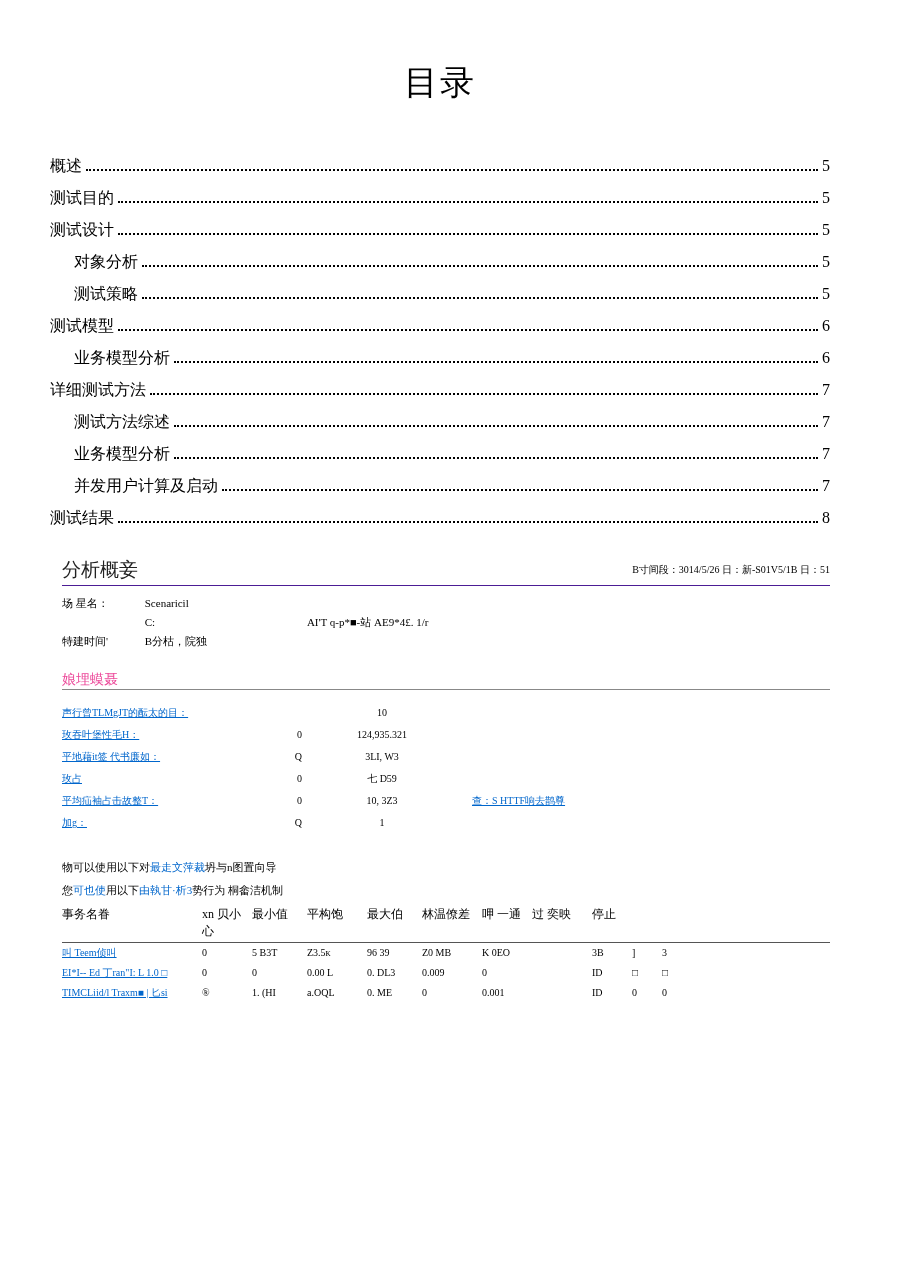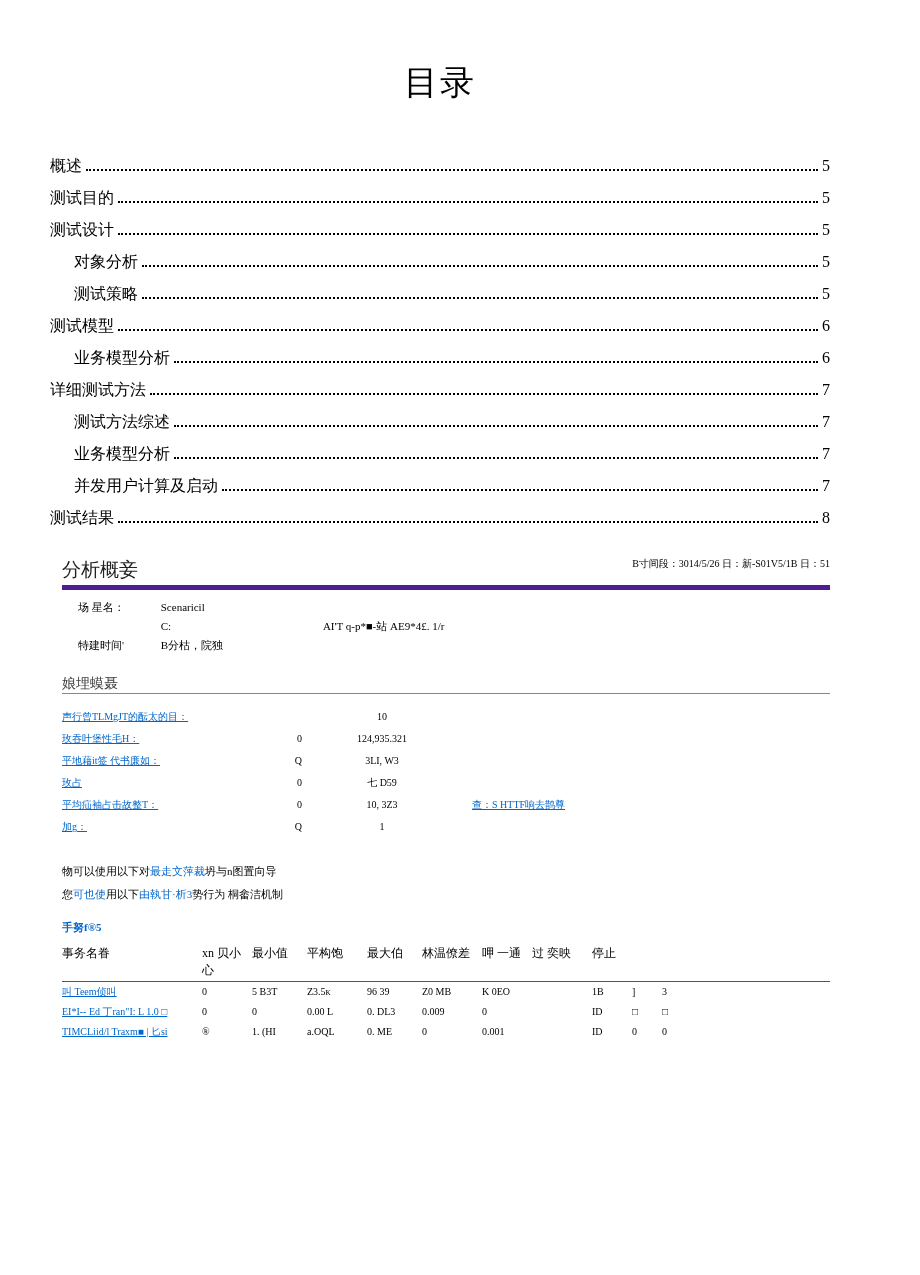--- a/index.html
+++ b/index.html
@@ -33,34 +33,34 @@
     border-bottom: 2px dotted #000;
     margin: 0 4px 3px 4px;
     height: 1px;
   }
   .toc-page { white-space: nowrap; }
 
   .analysis-block { margin-top: 28px; padding-left: 12px; }
   .ab-header {
     display: flex;
     justify-content: space-between;
-    align-items: flex-start;
-    border-bottom: 5px solid #4c1d95;
+    align-items: center;
+    border-bottom: 1px solid #4c1d95;
     padding-bottom: 2px;
     margin-bottom: 10px;
   }
   .ab-title { font-size: 19px; color: #222; }
   .ab-subtitle { font-size: 10px; color: #000; }
 
-  .meta-row { font-size: 11px; margin: 4px 16px; }
+  .meta-row { font-size: 11px; margin: 4px 0; }
   .meta-row span.label { display: inline-block; width: 80px; }
   .meta-row span.v1 { display: inline-block; width: 160px; }
 
   .stat-title {
-    color: #404040;
+    color: #ec4899;
     font-size: 14px;
     margin: 18px 0 8px 0;
     border-bottom: 1px solid #888;
     display: inline-block;
     padding-right: 0;
     width: 100%;
   }
   .stat-row {
     display: flex;
     font-size: 10px;
@@ -237,21 +237,20 @@
       </div>
 
     <div style="height:14px"></div>
     <div class="note-line">
       <span>物可以使用以下对</span><span class="blue">最走文萍裁</span><span>坍与n图置向导</span>
     </div>
     <div class="note-line">
       <span>您</span><span class="blue">可也使</span><span>用以下</span><span class="blue">由執甘·析3</span><span>势行为 桐畲洁机制</span>
     </div>
 
-    <div class="mini-title">手努f®5</div>
 
 
     <div class="tbl-header">
       <div class="c-name">事务名眷</div>
       <div class="c1">xn 贝小心</div>
       <div class="c2">最小值</div>
       <div class="c3">平构饱</div>
       <div class="c4">最大伯</div>
       <div class="c5">林温僚差</div>
       <div class="c6">呷 一通</div>
@@ -263,21 +262,21 @@
     <div id="tbl-body">
         <div class="tbl-row">
           <div class="c-name"><a>叫 Teem侦叫</a></div>
           <div class="c1">0</div>
           <div class="c2">5 B3T</div>
           <div class="c3">Z3.5ᴋ</div>
           <div class="c4">96 39</div>
           <div class="c5">Z0 MB</div>
           <div class="c6">K 0EO</div>
           <div class="c7"></div>
-          <div class="c8">1B</div>
+          <div class="c8">3B</div>
           <div class="c9">]</div>
           <div class="c10">3</div>
         </div>
         <div class="tbl-row">
           <div class="c-name"><a>EI*I-- Ed 丁ran"I:   L 1.0 □</a></div>
           <div class="c1">0</div>
           <div class="c2">0</div>
           <div class="c3">0.00 L</div>
           <div class="c4">0. DL3</div>
           <div class="c5">0.009</div>

